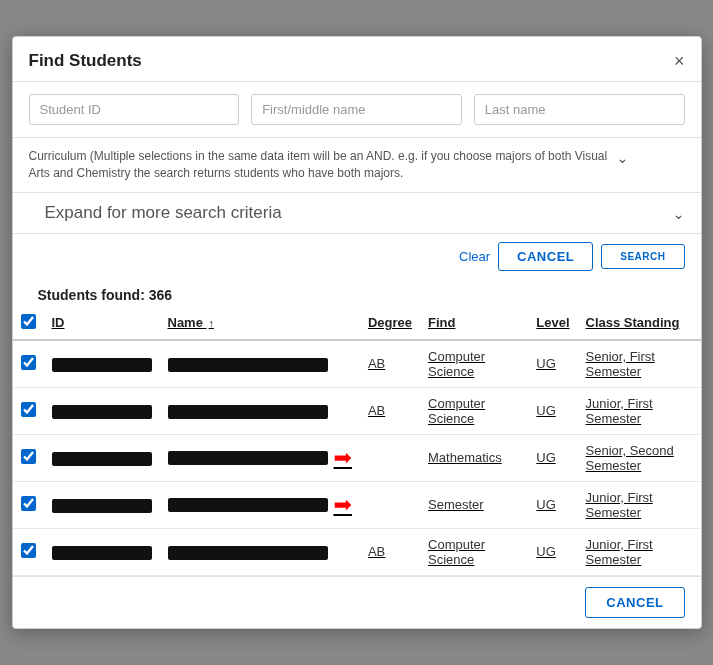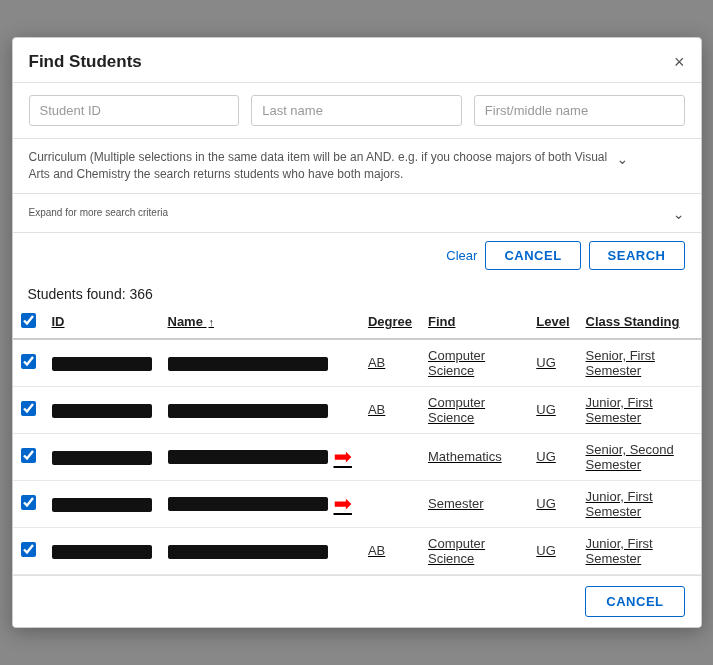--- a/index.html
+++ b/index.html
@@ -91,22 +91,23 @@
     }
     .expand-section {
       border-top: 1px solid #e0e0e0;
       padding: 10px 16px;
       display: flex;
       align-items: center;
       justify-content: space-between;
       cursor: pointer;
     }
     .expand-text {
-      font-size: 10px;
+      font-size: 17px;
       color: #555;
+      margin-left: 16px;
     }
     .action-bar {
       border-top: 1px solid #e0e0e0;
       padding: 8px 16px;
       display: flex;
       align-items: center;
       justify-content: flex-end;
       gap: 8px;
     }
     .clear-link {
@@ -126,28 +127,28 @@
       font-weight: bold;
       letter-spacing: 0.5px;
     }
     .btn-search {
       background: #fff;
       border: 1.5px solid #0066cc;
       color: #0066cc;
       padding: 6px 18px;
       border-radius: 3px;
       cursor: pointer;
-      font-size: 13px;
+      font-size: 10px;
       font-weight: bold;
       letter-spacing: 0.5px;
     }
     .students-found {
-      padding: 8px 16px 4px 15px;
+      padding: 8px 16px 4px 25px;
       font-size: 14px;
-      font-weight: normal;
+      font-weight: bold;
       color: #222;
     }
     .results-table {
       width: 100%;
       border-collapse: collapse;
       text-decoration: underline;
     }
     .results-table th {
       padding: 7px 8px;
       text-align: left;
@@ -242,22 +243,22 @@
 
     <div class="modal-header">
       <span class="modal-title">Find Students</span>
       <button class="close-btn">×</button>
     </div>
 
     <div class="modal-body">
 
       <div class="search-fields">
         <input class="search-input" type="text" placeholder="Student ID" style="">
+        <input class="search-input" type="text" placeholder="First/middle name" style="">
         <input class="search-input" type="text" placeholder="Last name" style="">
-        <input class="search-input" type="text" placeholder="First/middle name" style="">
       </div>
 
       <div class="curriculum-section">
         <span class="curriculum-text">Curriculum (Multiple selections in the same data item will be an AND. e.g. if you choose majors of both Visual Arts and Chemistry the search returns students who have both majors.</span>
         <span class="chevron">⌄</span>
       </div>
 
       <div class="expand-section">
         <span class="expand-text">Expand for more search criteria</span>
         <span class="chevron">⌄</span>

